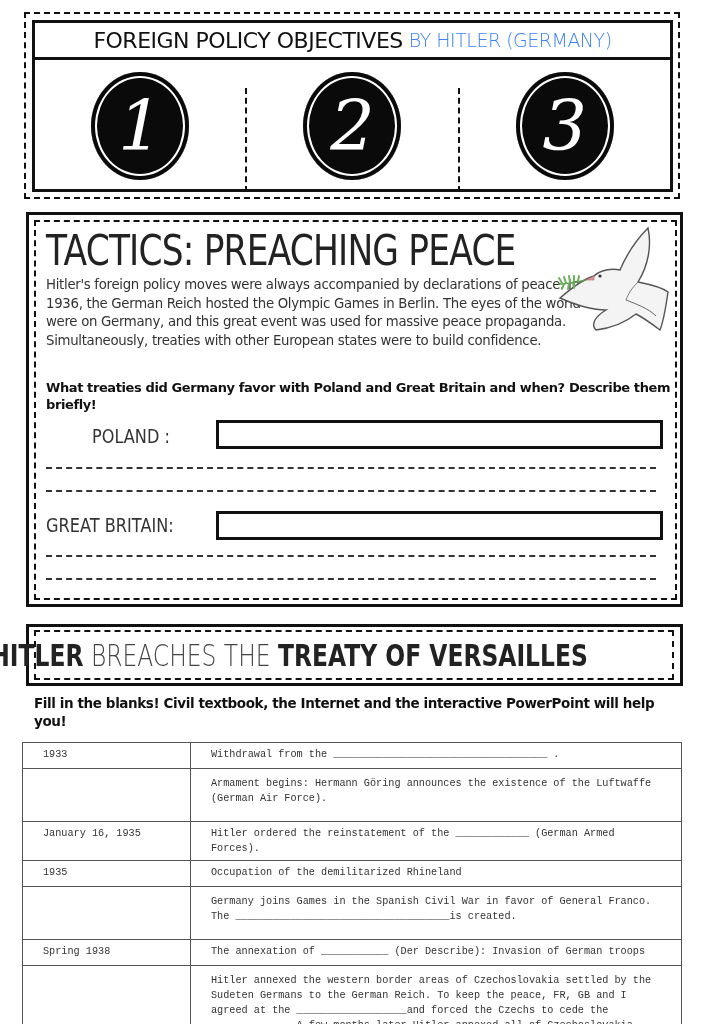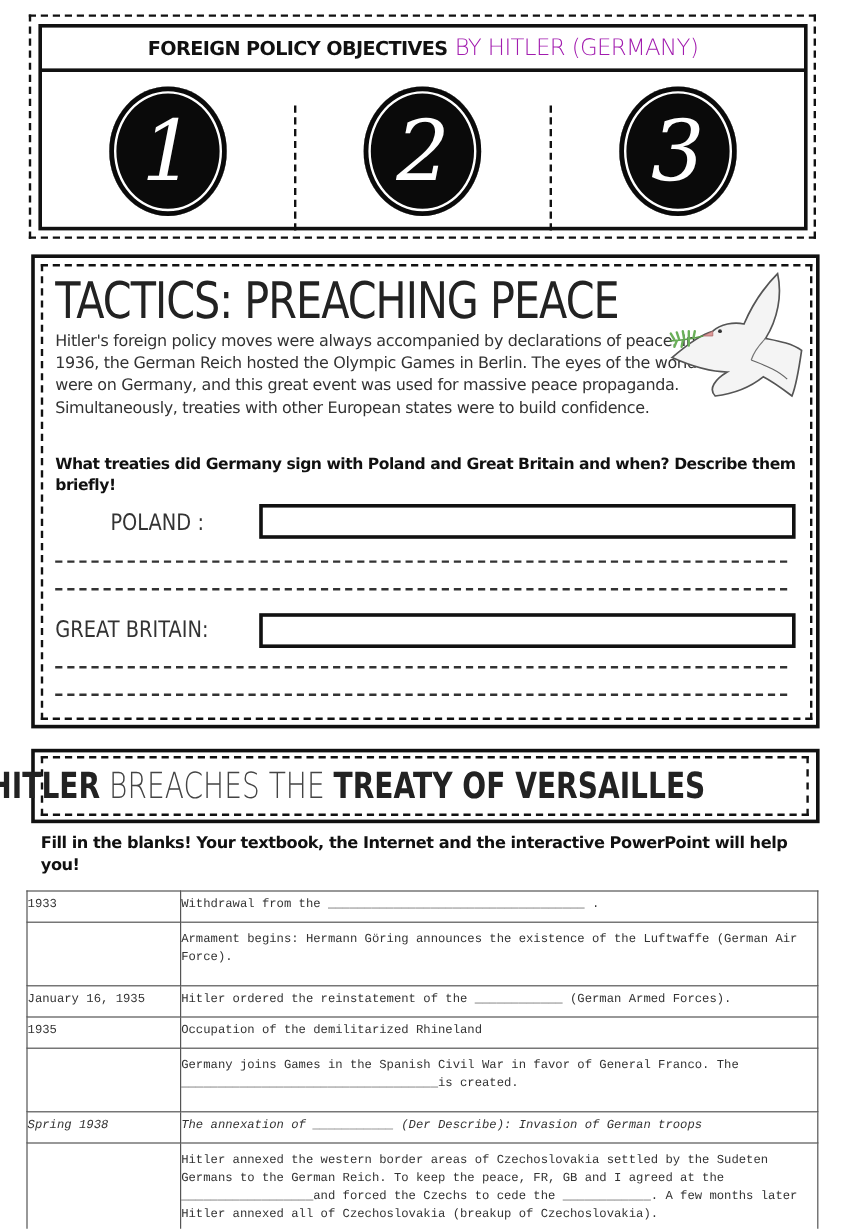--- a/index.html
+++ b/index.html
@@ -2,22 +2,22 @@
 <html><head>
 <meta charset="utf-8">
 <style>
   html, body { margin: 0; padding: 0; background: #ffffff; }
   body { width: 709px; height: 1024px; position: relative; overflow: hidden; font-family: "Liberation Sans", sans-serif; color: #111; }
 
   
   .obj-outer { position: absolute; left: 24px; top: 12px; width: 656px; height: 187px; border: 2px dashed #111; box-sizing: border-box; }
   .obj-inner { position: absolute; left: 32px; top: 20px; width: 641px; height: 172px; border: 3px solid #111; box-sizing: border-box; }
   .obj-title { height: 34px; border-bottom: 3px solid #111; display: flex; align-items: center; justify-content: center; font-family: "DejaVu Sans", sans-serif; }
-  .obj-title .bold { font-weight: 700; font-size: 16px; letter-spacing: -0.5px; }
-  .obj-title .light { font-family: "DejaVu Sans", sans-serif; font-weight: 300; font-size: 19px; color: #a21caf; margin-left: 6px; letter-spacing: -0.5px; }
+  .obj-title .bold { font-weight: 400; font-size: 22px; letter-spacing: -0.5px; }
+  .obj-title .light { font-family: "DejaVu Sans", sans-serif; font-weight: 300; font-size: 19px; color: #3b82f6; margin-left: 6px; letter-spacing: -0.5px; }
   .obj-row { display: flex; height: 132px; }
   .obj-cell { flex: 1; display: flex; align-items: center; justify-content: center; position: relative; }
   .obj-cell + .obj-cell { border-left: 2px dashed #111; margin-top: 28px; margin-bottom: 0; }
   .obj-cell + .obj-cell .circle { margin-top: -28px; }
   .circle { width: 98px; height: 108px; border-radius: 50%; background: #0a0a0a; display: flex; align-items: center; justify-content: center; box-shadow: inset 0 0 0 4px #0a0a0a, inset 0 0 0 6px #fff; }
   .circle span { color: #fff; font-family: "DejaVu Serif", serif; font-size: 70px; font-style: italic; line-height: 1; }
 
   
   .tac-outer { position: absolute; left: 26px; top: 212px; width: 657px; height: 395px; border: 3px solid #111; box-sizing: border-box; }
   .tac-inner { position: absolute; left: 34px; top: 220px; width: 643px; height: 380px; border: 2px dashed #111; box-sizing: border-box; }
@@ -36,28 +36,28 @@
   .ver-outer { position: absolute; left: 26px; top: 624px; width: 657px; height: 62px; border: 3px solid #111; box-sizing: border-box; }
   .ver-inner { position: absolute; left: 34px; top: 630px; width: 640px; height: 50px; border: 2px dashed #111; box-sizing: border-box; display: flex; align-items: center; justify-content: flex-end; }
   .ver-text { font-family: "DejaVu Sans", sans-serif; font-size: 30px; transform: scaleX(0.78); white-space: nowrap; color: #222; }
   .ver-text .b { font-weight: bold; }
   .ver-text .l { font-weight: 300; color: #444; }
 
   .fill-instr { position: absolute; left: 34px; top: 694px; width: 650px; font-family: "DejaVu Sans", sans-serif; font-weight: bold; font-size: 13.5px; line-height: 18px; letter-spacing: -0.4px; }
 
   
   .timeline { position: absolute; left: 22px; top: 742px; width: 660px; border-collapse: collapse; font-family: "Liberation Mono", monospace; font-size: 10.2px; color: #333; }
-  .timeline td { border: 1px solid #555; padding: 4px 0; vertical-align: top; line-height: 15px; }
+  .timeline td { border: 1px solid #555; padding: 4px 20px; vertical-align: top; line-height: 15px; }
   .timeline td.date { width: 127px; }
   .timeline tr.r1 td { height: 17px; }
   .timeline tr.r2 td { height: 41px; padding-top: 7px; }
   .timeline tr.r3 td { height: 17px; }
   .timeline tr.r4 td { height: 17px; }
   .timeline tr.r5 td { height: 41px; padding-top: 7px; }
-  .timeline tr.r6 td { height: 17px; font-style: italic; }
+  .timeline tr.r6 td { height: 17px; }
   .timeline tr.r7 td { height: 74px; padding-top: 7px; }
 </style>
 </head>
 <body>
 
 <div class="obj-outer"></div>
 <div class="obj-inner">
   <div class="obj-title">
     <span class="bold">FOREIGN POLICY OBJECTIVES</span>
     <span class="light">BY HITLER (GERMANY)</span>
@@ -87,41 +87,41 @@
 <div class="tac-para">Hitler's foreign policy moves were always accompanied by declarations of peace. In 1936, the German Reich hosted the Olympic Games in Berlin. The eyes of the world were on Germany, and this great event was used for massive peace propaganda. Simultaneously, treaties with other European states were to build confidence.</div>
 <svg class="dove" viewBox="0 0 115 120">
   <path d="M4 72 C 18 60, 30 52, 38 50 C 44 44, 56 42, 64 44 C 70 30, 80 14, 92 2 C 96 20, 92 40, 82 56 C 92 58, 104 60, 112 66 C 110 80, 108 94, 104 104 C 96 98, 88 92, 80 88 C 70 96, 56 102, 40 104 C 34 98, 40 90, 50 84 C 36 84, 22 80, 4 72 Z" fill="#f4f4f4" stroke="#555" stroke-width="1.4"></path>
   <path d="M70 74 C 80 78, 92 82, 100 90" stroke="#666" stroke-width="1" fill="none"></path>
   <path d="M82 56 C 76 62, 72 68, 70 74" stroke="#777" stroke-width="1" fill="none"></path>
   <circle cx="44" cy="50" r="1.6" fill="#333"></circle>
   <path d="M38 50 L 30 54 L 38 54 Z" fill="#d99" stroke="#a66" stroke-width="0.6"></path>
   <path d="M30 54 C 22 56, 12 58, 2 58" stroke="#5a9a4a" stroke-width="1.4" fill="none"></path>
   <path d="M6 57 l -3 -5 M10 57 l -2 -6 M14 56 l -1 -6 M18 56 l 0 -6 M22 55 l 1 -5 M8 58 l -2 5 M13 58 l -1 5 M18 57 l 0 5" stroke="#6bb05a" stroke-width="2" stroke-linecap="round"></path>
 </svg>
-<div class="tac-question">What treaties did Germany sign with Poland and Great Britain and when? Describe them briefly!</div>
+<div class="tac-question">What treaties did Germany favor with Poland and Great Britain and when? Describe them briefly!</div>
 
 <div class="label-poland">POLAND :</div>
 <div class="answer-box poland"></div>
 <div class="write-line" style="top:467px"></div>
 <div class="write-line" style="top:490px"></div>
 
 <div class="label-gb">GREAT BRITAIN:</div>
 <div class="answer-box gb"></div>
 <div class="write-line" style="top:555px"></div>
 <div class="write-line" style="top:578px"></div>
 
 <div class="ver-outer"></div>
 <div class="ver-inner">
   <div class="ver-text">
     <span class="b">HITLER</span>
     <span class="l">BREACHES THE</span>
     <span class="b">TREATY OF VERSAILLES</span>
   </div>
 </div>
-<div class="fill-instr">Fill in the blanks! Your textbook, the Internet and the interactive PowerPoint will help you!</div>
+<div class="fill-instr">Fill in the blanks! Civil textbook, the Internet and the interactive PowerPoint will help you!</div>
 
 <table class="timeline">
   <tbody>
       <tr class="r1">
     <td class="date">1933</td>
     <td>Withdrawal from the ___________________________________ .</td>
   </tr>
   <tr class="r2">
     <td class="date"></td>
     <td>Armament begins: Hermann Göring announces the existence of the Luftwaffe (German Air Force).</td>

